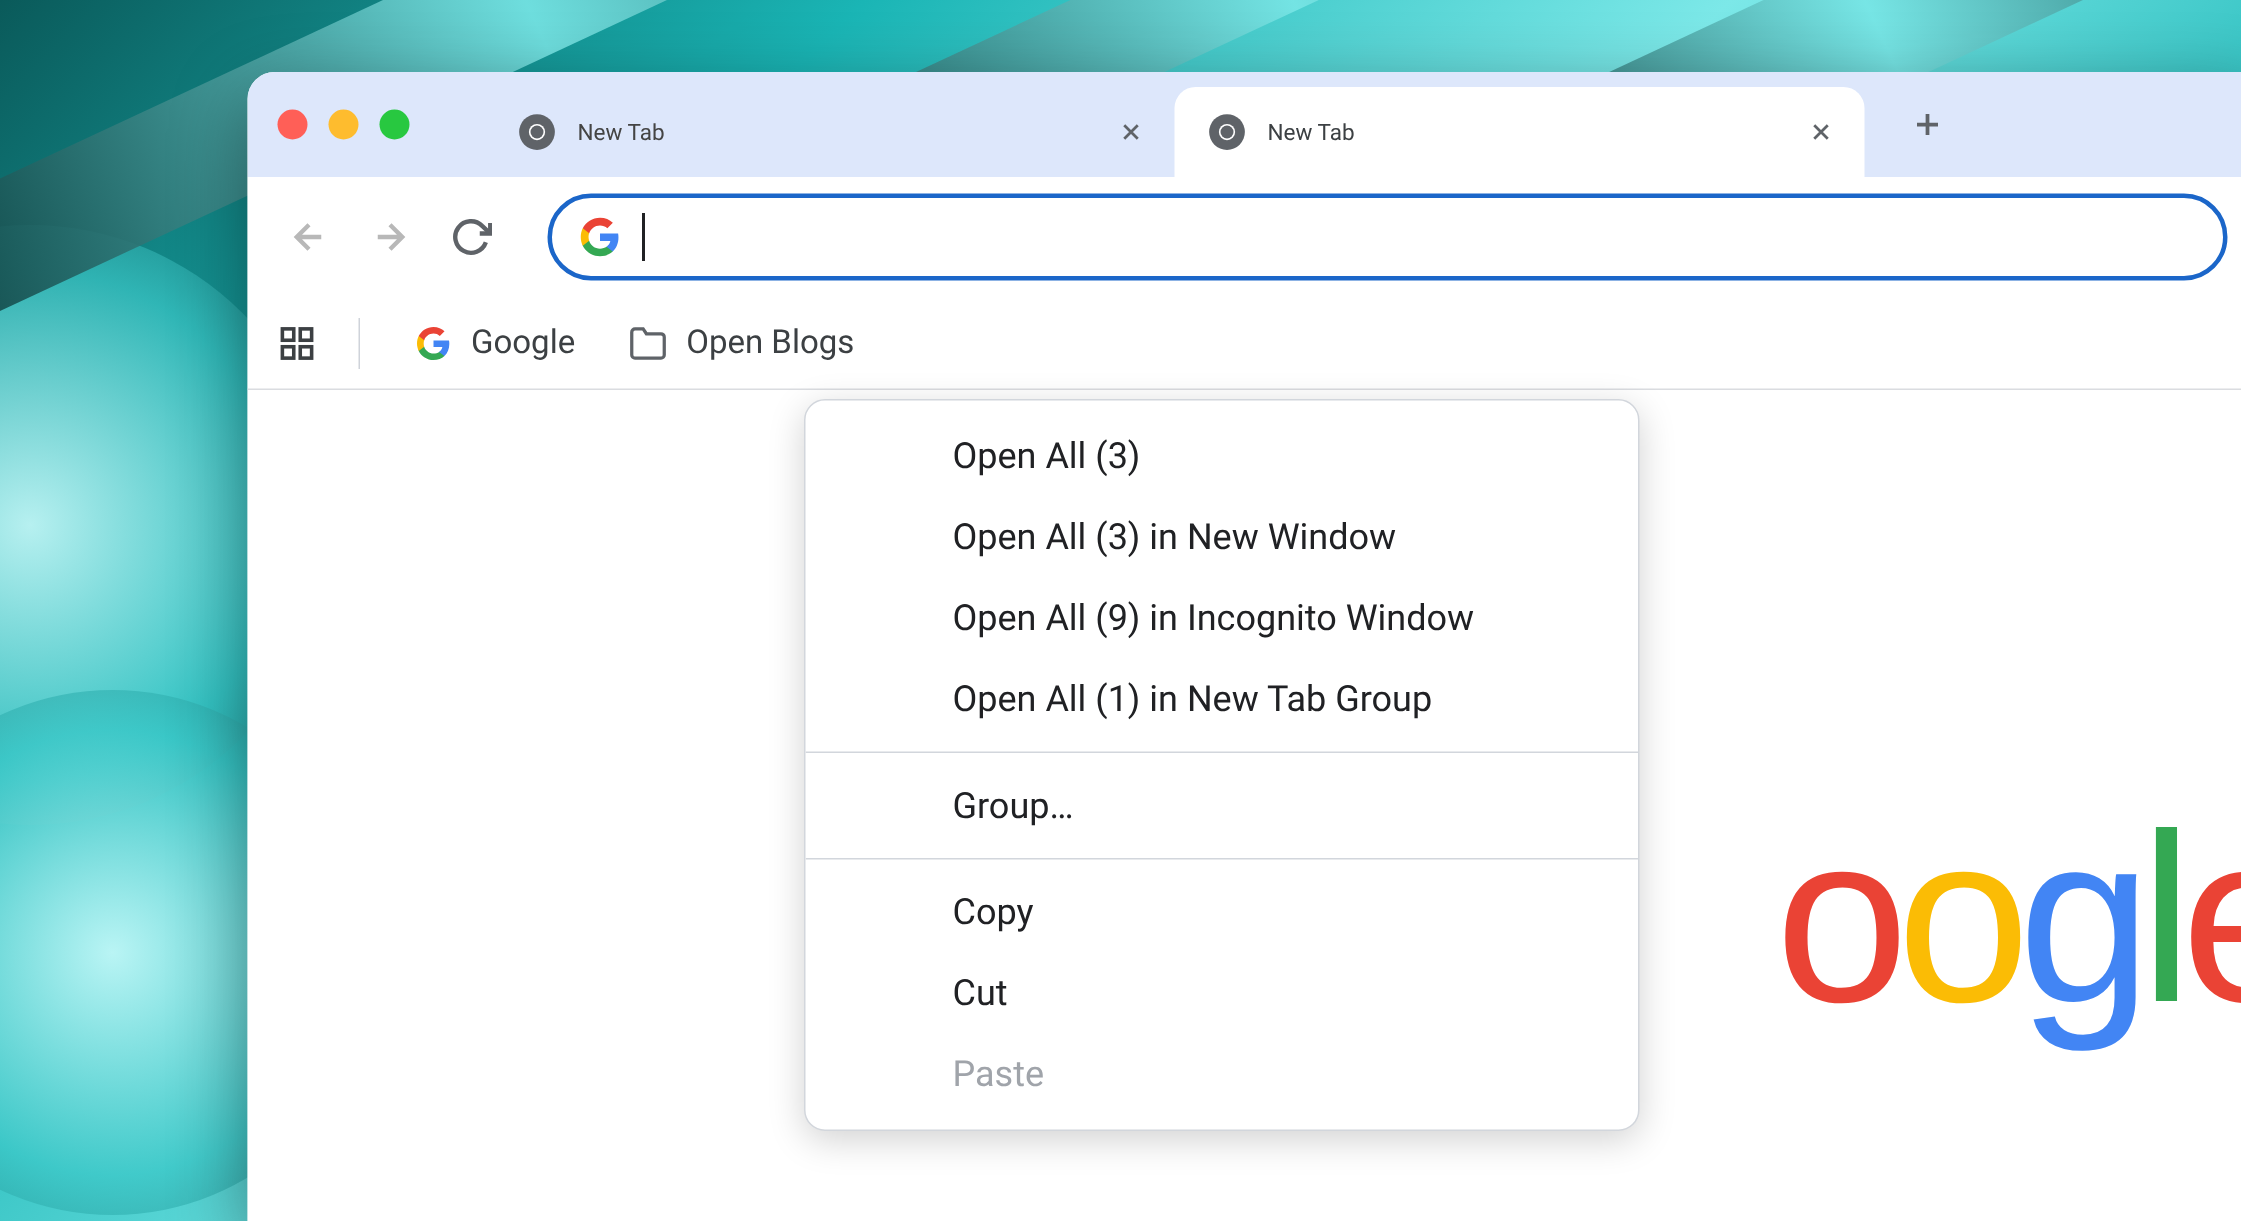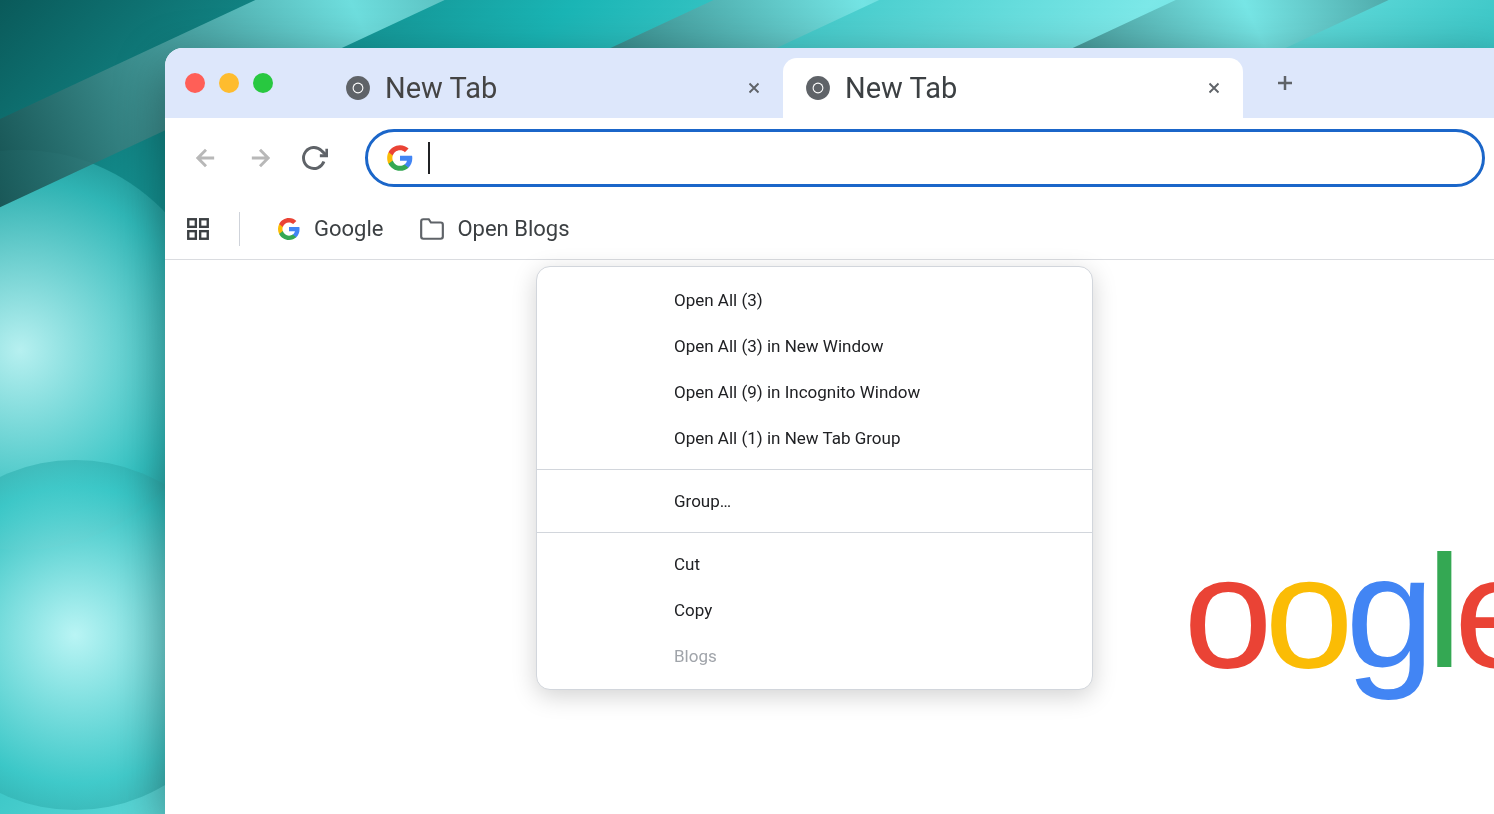--- a/index.html
+++ b/index.html
@@ -63,21 +63,21 @@
     height: 60px;
     padding: 0 18px 0 22px;
     gap: 14px;
     position: relative;
     min-width: 460px;
     border-radius: 14px 14px 0 0;
     margin-top: 10px;
   }
   .tab.active { background: #fff; }
   .tab-favicon { width: 26px; height: 26px; display: flex; align-items: center; justify-content: center; }
-  .tab-title { font-size: 29px; color: #3c4043; flex: 1; }
+  .tab-title { font-size: 15px; color: #3c4043; flex: 1; }
   .tab.inactive .tab-title { color: #444; }
   .tab-close { width: 22px; height: 22px; display: flex; align-items: center; justify-content: center; cursor: pointer; color: #5f6368; }
   .tab-close svg { width: 18px; height: 18px; }
   .new-tab-btn { width: 44px; height: 44px; display: flex; align-items: center; justify-content: center; cursor: pointer; margin-left: 20px; border-radius: 50%; color: #5f6368; }
   .new-tab-btn svg { width: 24px; height: 24px; }
 
   .toolbar {
     height: 80px;
     background: #fff;
     display: flex;
@@ -159,24 +159,23 @@
     width: 557px;
     background: #fff;
     border: 1px solid #d2d6dc;
     border-radius: 14px;
     box-shadow: 0 6px 24px rgba(0,0,0,0.18);
     padding: 10px 0;
     overflow: hidden;
   }
   .ctx-item {
     padding: 13px 0 13px 98px;
-    font-size: 17px;
+    font-size: 24px;
     color: #202124;
     cursor: pointer;
-    margin-left: 39px;
   }
   .ctx-item.disabled { color: #a0a4aa; cursor: default; }
   .ctx-divider { height: 1px; background: #d2d6dc; margin: 8px 0; }
 
   .chrome-favicon { width: 26px; height: 26px; }
 </style>
 </head>
 <body>
 
 <div class="desktop-bg">
@@ -302,18 +301,18 @@
   </div>
 
   <div class="context-menu">
     <div class="ctx-item">Open All (3)</div>
     <div class="ctx-item">Open All (3) in New Window</div>
     <div class="ctx-item">Open All (9) in Incognito Window</div>
     <div class="ctx-item">Open All (1) in New Tab Group</div>
     <div class="ctx-divider"></div>
     <div class="ctx-item">Group…</div>
     <div class="ctx-divider"></div>
+    <div class="ctx-item">Copy</div>
     <div class="ctx-item">Cut</div>
-    <div class="ctx-item">Copy</div>
-    <div class="ctx-item disabled">Blogs</div>
+    <div class="ctx-item disabled">Paste</div>
   </div>
 
 </div>
 
 </body></html>

